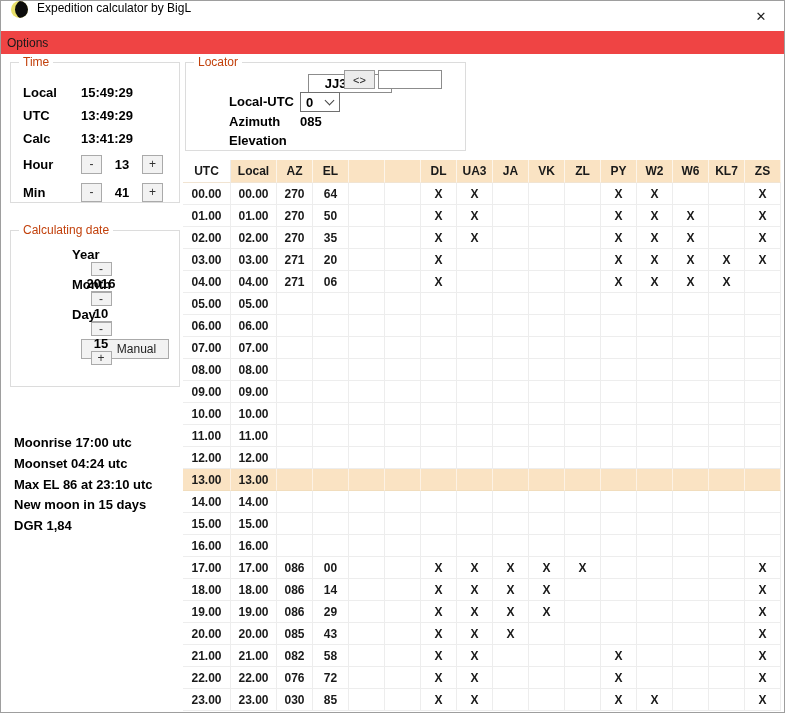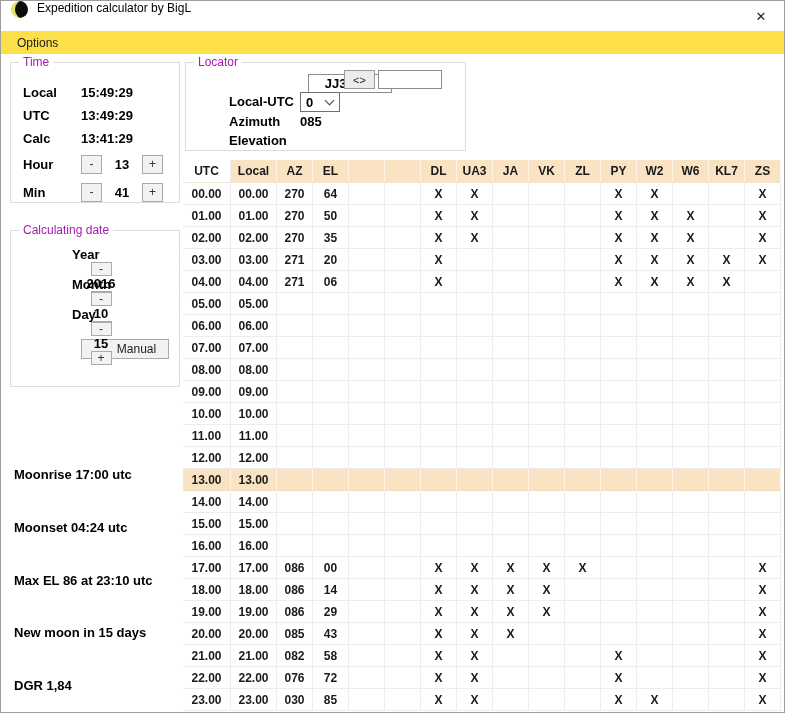--- a/index.html
+++ b/index.html
@@ -12,28 +12,28 @@
   .window{position:relative;width:785px;height:713px;border:1px solid #9e9e9e;background:#fff;overflow:hidden;}
 
   
   .titlebar{height:30px;display:flex;align-items:flex-start;padding-left:10px;background:#fff;}
   .moon-ico{position:relative;width:17px;height:17px;border-radius:50%;overflow:hidden;background:#e9e06a;flex:0 0 auto;}
   .moon-ico::after{content:"";position:absolute;left:24%;top:-8%;width:110%;height:116%;border-radius:50%;background:#0d0d0d;}
   .title-text{font-size:12px;margin-left:9px;}
   .close-btn{margin-left:auto;width:46px;height:30px;display:flex;align-items:center;justify-content:center;font-size:13px;color:#222;cursor:default;}
 
   
-  .menubar{height:23px;background:#fde047;display:flex;align-items:center;padding-left:12px;}
+  .menubar{height:23px;background:#ef4444;display:flex;align-items:center;padding-left:2px;}
   .menu-item{font-size:12px;color:#1a1a1a;padding:2px 4px;}
 
   
   .client{position:relative;width:100%;height:658px;background:#fff;}
 
   .groupbox{position:absolute;border:1px solid #dcdcdc;background:#fff;}
-  .gb-caption{position:absolute;top:-8px;left:8px;background:#fff;padding:0 4px;font-size:12px;color:#a21caf;}
+  .gb-caption{position:absolute;top:-8px;left:8px;background:#fff;padding:0 4px;font-size:12px;color:#c2410c;}
 
   
   .time-box{left:9px;top:8px;width:170px;height:141px;padding:18px 0 0 12px;}
   .kv-row{display:flex;align-items:center;height:23px;font-weight:bold;font-size:13px;}
   .kv-row .lbl{width:58px;}
   .step-row{display:flex;align-items:center;height:28px;font-weight:bold;font-size:13px;}
   .step-row .lbl{width:58px;}
   .stepbtn{width:21px;height:19px;background:#f2f2f2;border:1px solid #aaa;font-size:12px;color:#333;line-height:1;font-family:inherit;display:flex;align-items:center;justify-content:center;}
   .step-val{width:40px;text-align:center;}
 
@@ -47,21 +47,21 @@
   .chev{width:7px;height:7px;border-right:1.4px solid #444;border-bottom:1.4px solid #444;transform:rotate(45deg);margin-left:auto;margin-right:6px;margin-top:-3px;}
 
   
   .date-box{left:9px;top:176px;width:170px;height:157px;padding:16px 0 0 12px;}
   .date-line{font-weight:bold;font-size:14px;text-align:center;margin:0 12px 10px 0;white-space:nowrap;}
   .date-box .step-row{height:30px;flex-direction:column;}
   .manual-btn{display:block;margin:2px 10px 0 auto;width:88px;height:20px;background:#f2f2f2;border:1px solid #aaa;font-family:inherit;font-size:12px;color:#222;padding-left:23px;}
 
   
   .info-panel{position:absolute;left:13px;top:379px;width:170px;}
-  .info-line{font-weight:bold;font-size:13px;line-height:20.8px;white-space:nowrap;margin-top:32px;}
+  .info-line{font-weight:bold;font-size:13px;line-height:20.8px;white-space:nowrap;}
 
   
   .moon-table{position:absolute;left:182px;top:106px;width:598px;}
   .trow{display:grid;grid-template-columns:48px 46px repeat(14,36px);}
   .tcell{height:22px;display:flex;align-items:center;justify-content:center;font-weight:bold;font-size:12px;color:#1a1a1a;border-right:1px solid var(--grid);border-bottom:1px solid var(--grid);background:#fff;}
   .thead .tcell{height:23px;background:var(--peach);border-right:1px solid rgba(255,255,255,.65);border-bottom:1px solid #f1e4d2;}
   .thead .tcell.first{background:#fff;border-right:1px solid var(--grid);}
   .trow.hl .tcell{background:var(--peach);border-right-color:rgba(255,255,255,.55);border-bottom-color:#f1ddbd;}
 </style>
 </head>

